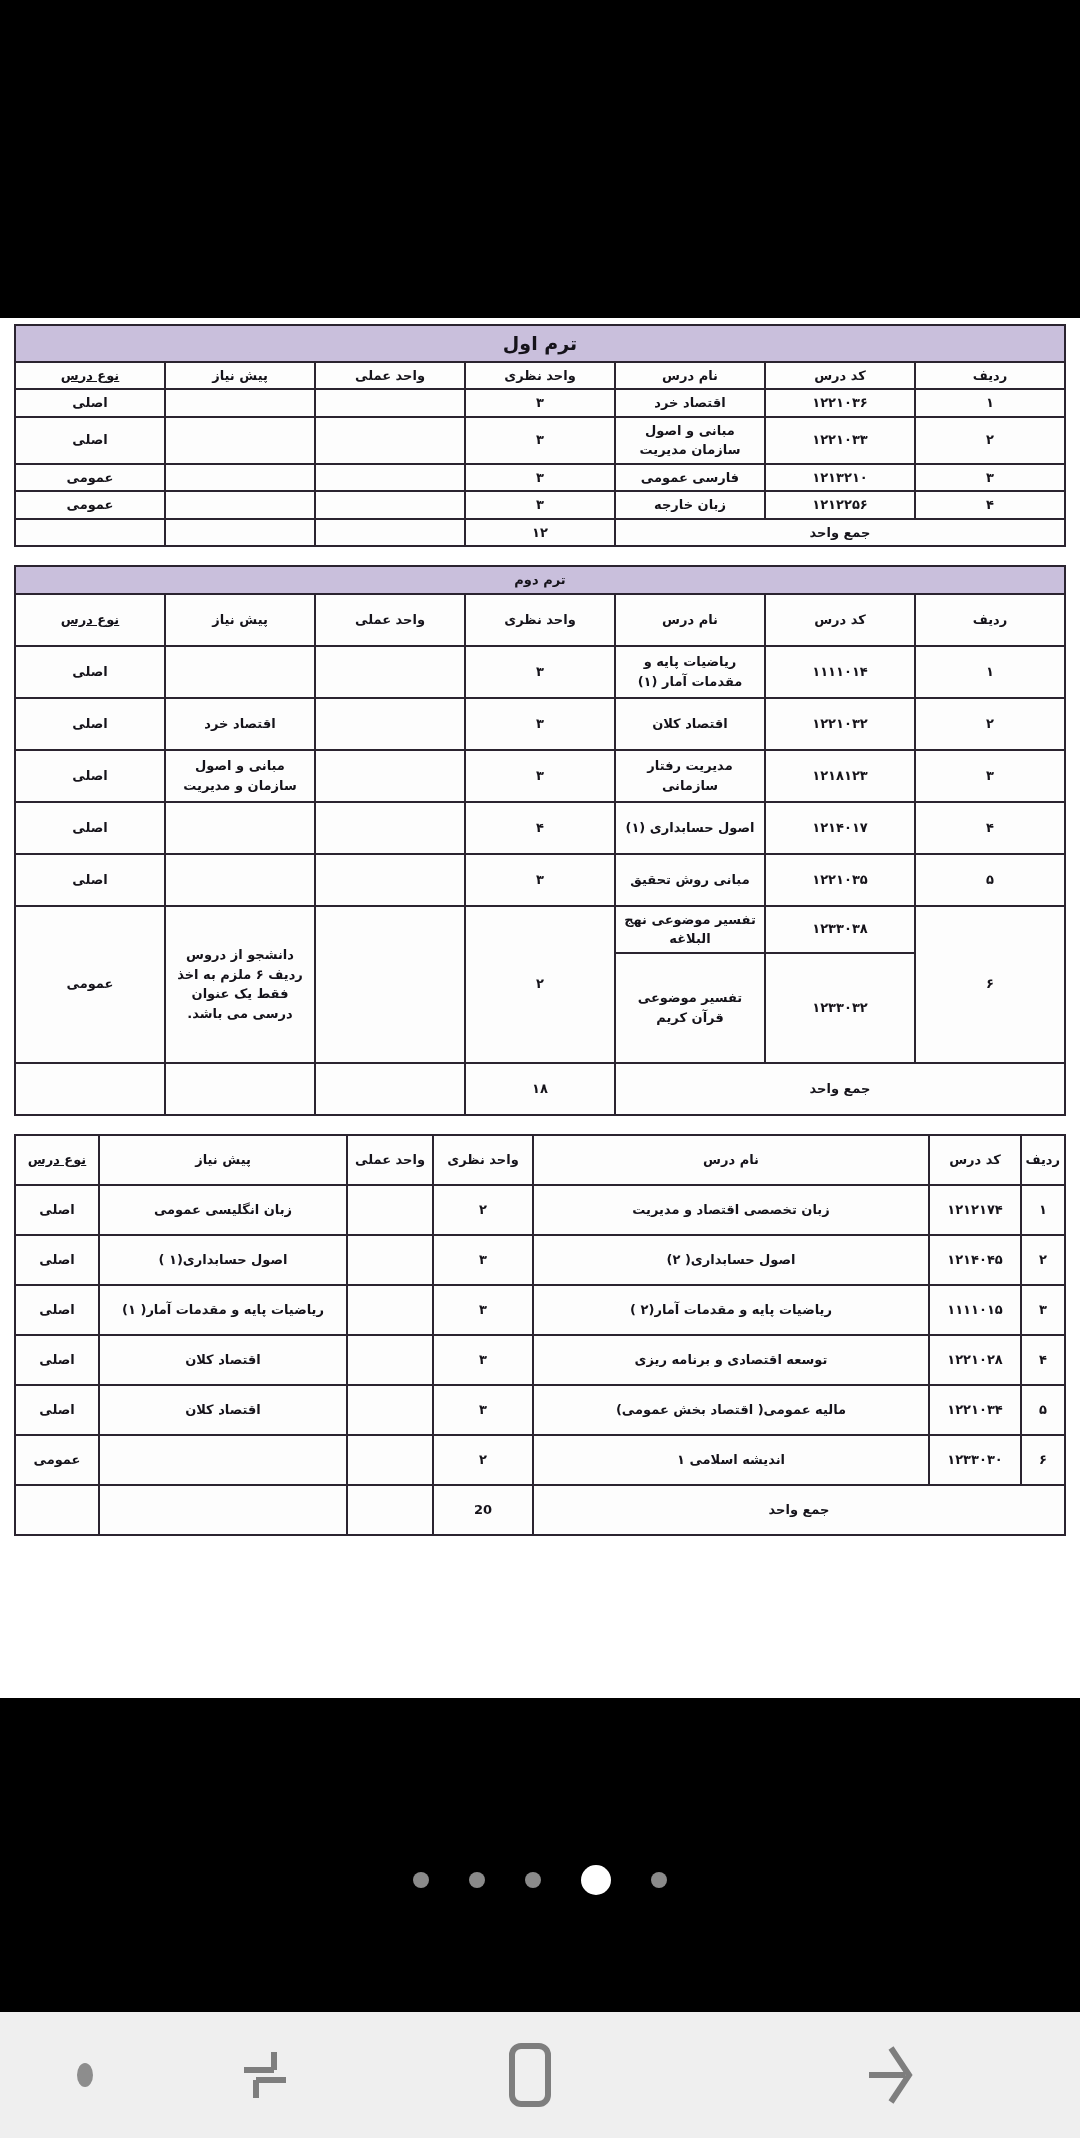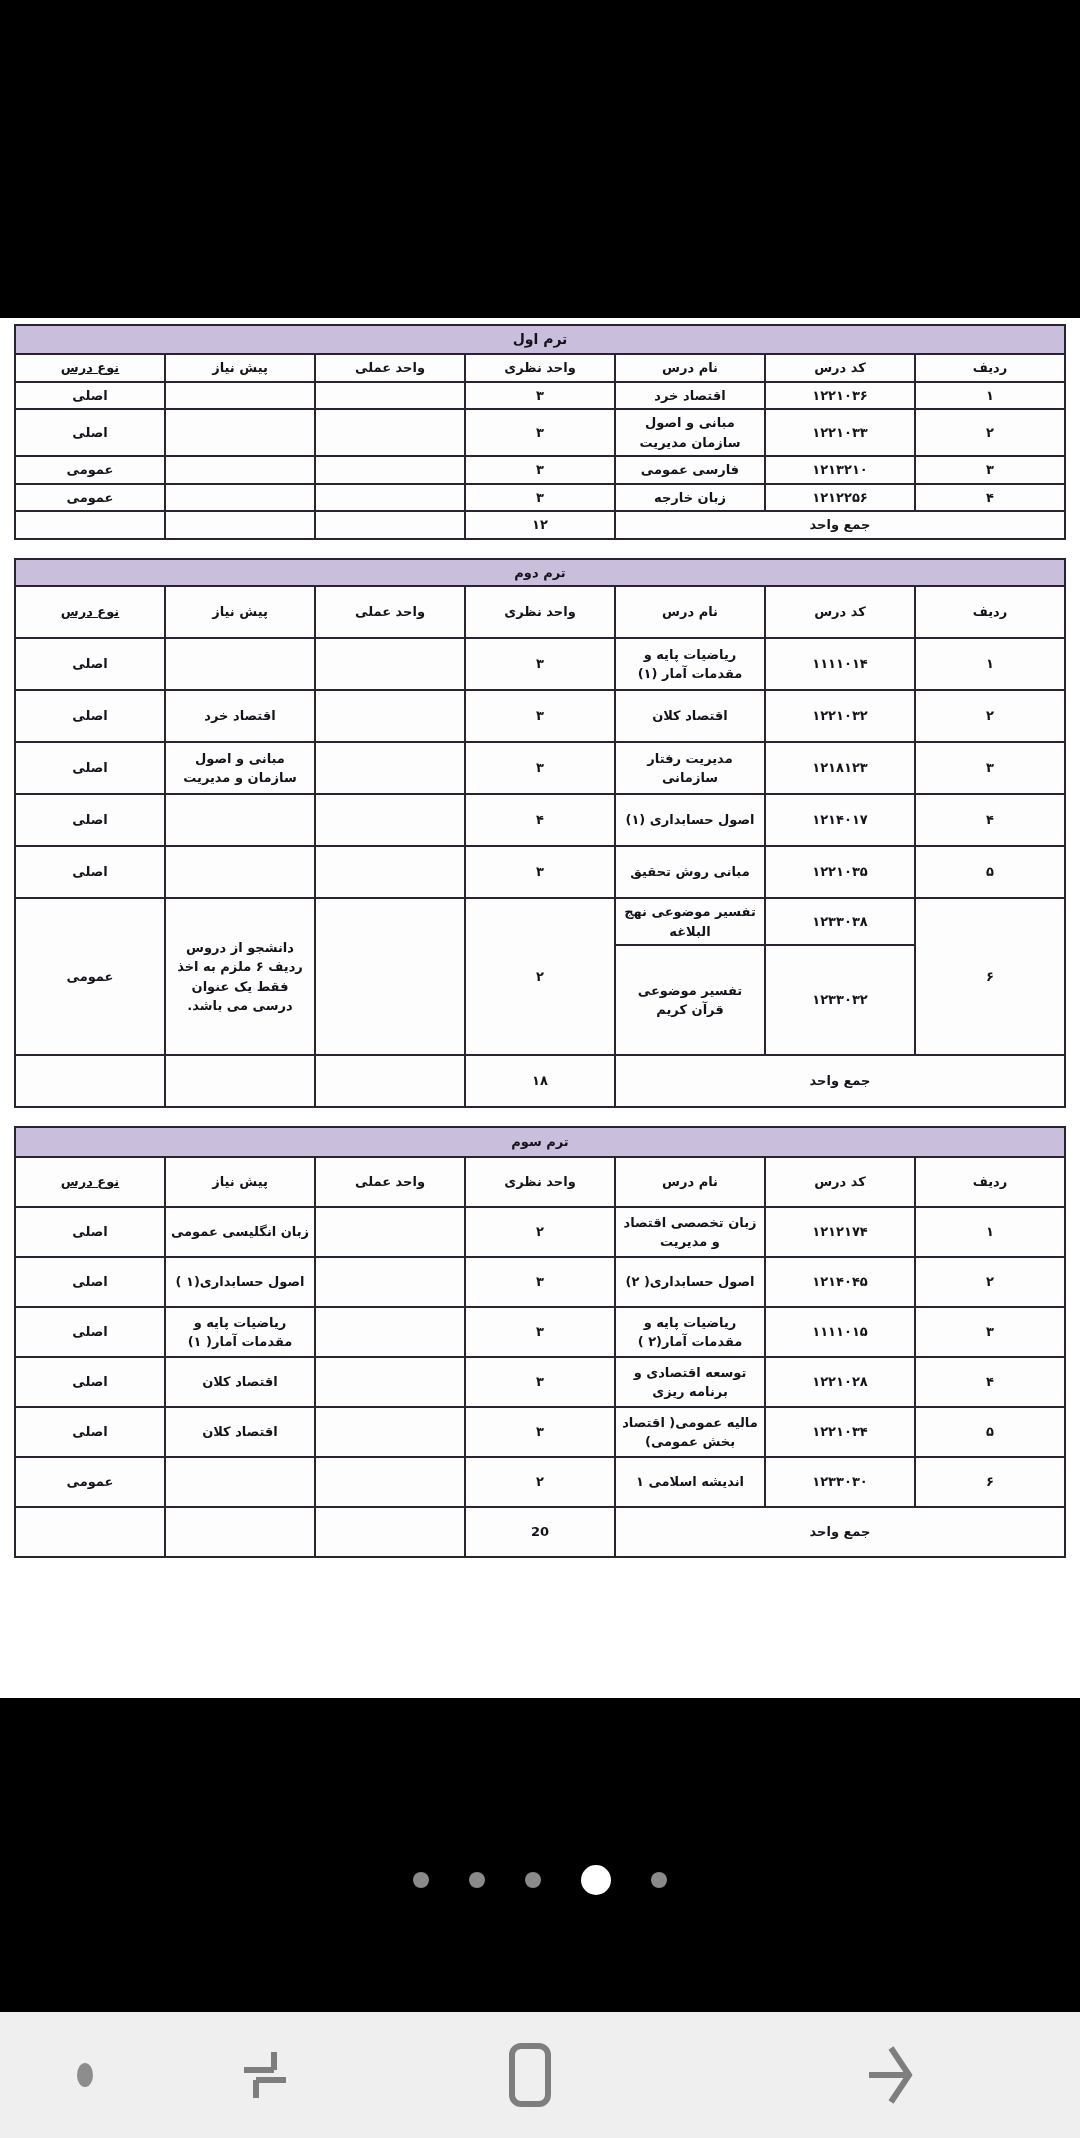--- a/index.html
+++ b/index.html
@@ -68,21 +68,21 @@
   .col-name   { width: auto; }
   .col-nazari { width: 100px; }
   .col-amali  { width: 86px; }
   .col-pish   { width: 230px; margin-left: 27px; }
   .col-no     { width: 84px; text-decoration: underline; }
 
   .cell-name-right { text-align: right; padding-right: 10px; }
 
   
   .t1 td { height: 22px; font-size: 12.5px; padding: 1px 4px; }
-  .t1 .term-title-cell { height: 26px; font-size: 14px; }
+  .t1 .term-title-cell { height: 26px; font-size: 19px; }
   .t1 .col-radif { width: 40px; }
   .t1 .col-code { width: 84px; }
   .t1 .col-nazari { width: 94px; }
   .t1 .col-amali { width: 82px; }
   .t1 .col-pish { width: 246px; }
   .t1 .col-no { width: 82px; }
 
   .t2 td { height: 52px; }
   .t2 .term-title-cell { height: 17px; }
   .t2 .col-pish { width: 230px; }
@@ -312,23 +312,20 @@
             <td class="blank"></td>
           </tr>
         </tbody>
       </table>
     </div>
 
     <div class="term-block">
       <table class="term t3">
         <tbody>
           <tr>
-            <td class="term-title-cell" colspan="7">ترم سوم</td>
-          </tr>
-          <tr>
             <td class="col-radif">ردیف</td>
             <td class="col-code">کد درس</td>
             <td class="col-name">نام درس</td>
             <td class="col-nazari">واحد نظری</td>
             <td class="col-amali">واحد عملی</td>
             <td class="col-pish">پیش نیاز</td>
             <td class="col-no">نوع درس</td>
           </tr>
 
           <tr>

